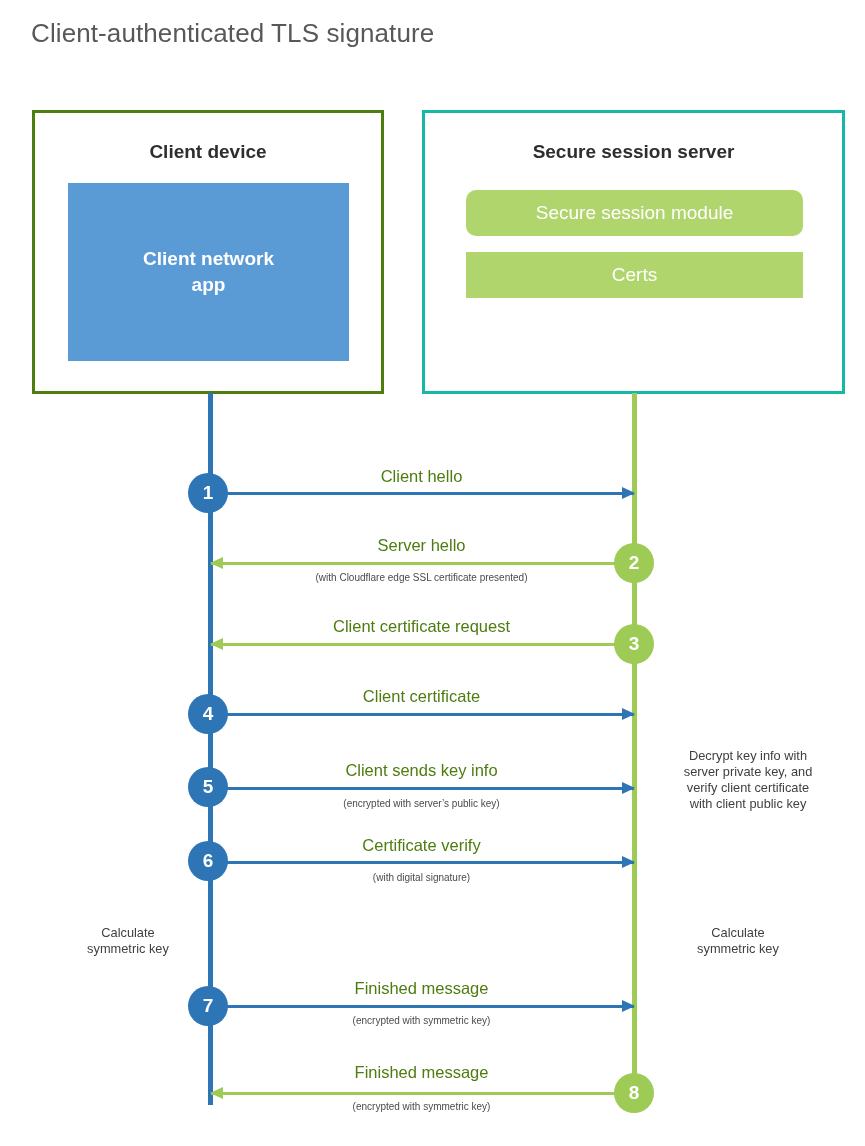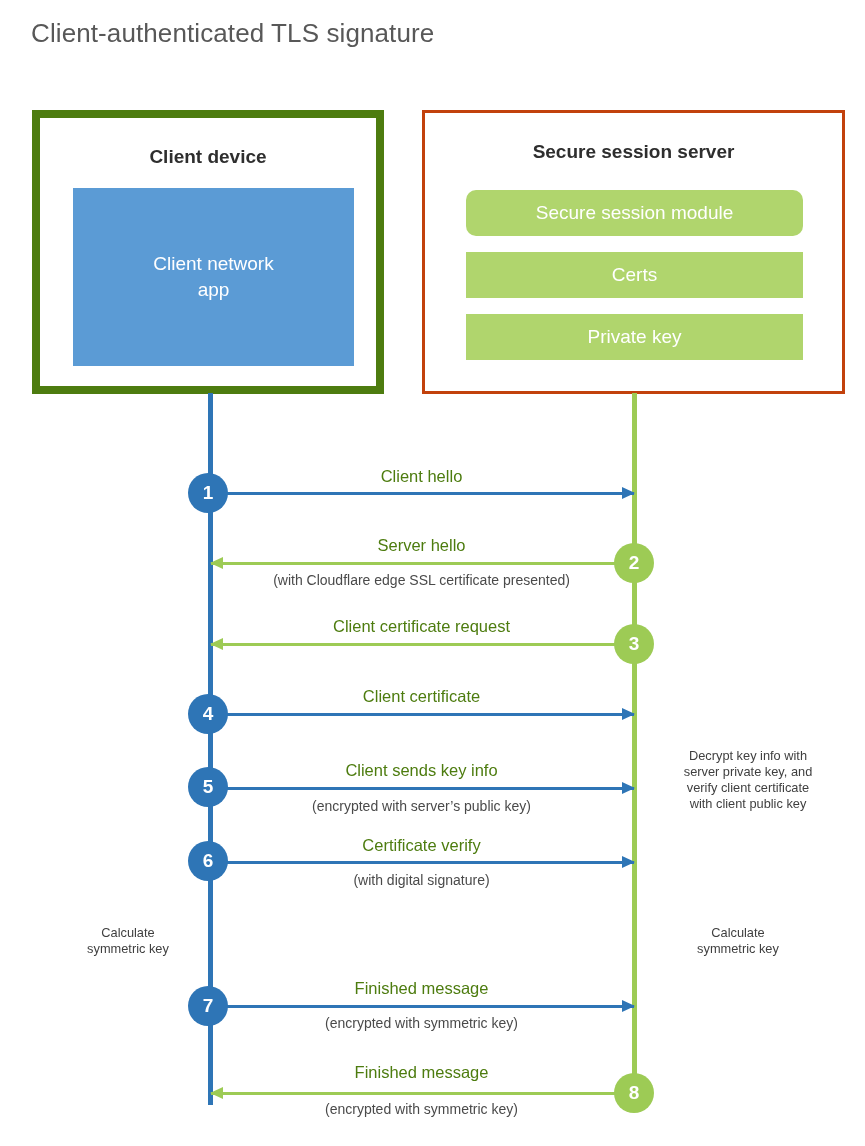--- a/index.html
+++ b/index.html
@@ -29,28 +29,28 @@
   .party-box {
     position: absolute;
     background: #ffffff;
     box-sizing: border-box;
   }
   #client-box {
     left: 32px;
     top: 110px;
     width: 352px;
     height: 284px;
-    border: 8px solid #4d7c0f;
+    border: 3px solid #4d7c0f;
   }
   #server-box {
     left: 422px;
     top: 110px;
     width: 423px;
     height: 284px;
-    border: 3px solid #c2410c;
+    border: 3px solid #14b8a6;
   }
   .party-title {
     position: absolute;
     left: 0;
     right: 0;
     top: 28px;
     text-align: center;
     font-size: 19px;
     font-weight: bold;
     color: #2E2E2E;
@@ -64,21 +64,21 @@
     background: #5B9BD5;
     display: flex;
     align-items: center;
     justify-content: center;
   }
   #client-app-label {
     color: #ffffff;
     font-size: 19px;
     line-height: 26px;
     text-align: center;
-    font-weight: 400;
+    font-weight: 700;
   }
   .server-bar {
     position: absolute;
     left: 41px;
     width: 337px;
     height: 46px;
     background: #B0D56D;
     display: flex;
     align-items: center;
     justify-content: center;
@@ -151,21 +151,21 @@
     color: #4d7c0f;
     font-size: 16.5px;
     font-weight: 400;
     white-space: nowrap;
     z-index: 3;
   }
   .msg-sub {
     position: absolute;
     text-align: center;
     color: #4A4A4A;
-    font-size: 14px;
+    font-size: 10px;
     font-weight: 400;
     white-space: nowrap;
     z-index: 3;
   }
   .side-note {
     position: absolute;
     color: #3F3F3F;
     font-size: 12.8px;
     line-height: 16px;
     font-weight: 400;
@@ -189,23 +189,20 @@
 </div>
 
 <div class="party-box" id="server-box">
   <div class="party-title">Secure session server</div>
   <div class="server-bar" id="server-bar-0">
     <span>Secure session module</span>
   </div>
   <div class="server-bar" id="server-bar-1">
     <span>Certs</span>
   </div>
-  <div class="server-bar" id="server-bar-2">
-    <span>Private key</span>
-  </div>
 </div>
 
 <div class="lifeline" id="client-lifeline"></div>
 <div class="lifeline" id="server-lifeline"></div>
 
 <div class="msg-label" style="left:211px; top:467px; width:421px;">Client hello</div>
 <div class="msg-arrow to-server" style="left:213px; top:492px; width:421px;">
     <span class="head"></span>
   </div>
 <div class="step-node client" style="left:188px; top:473px;">1</div>

